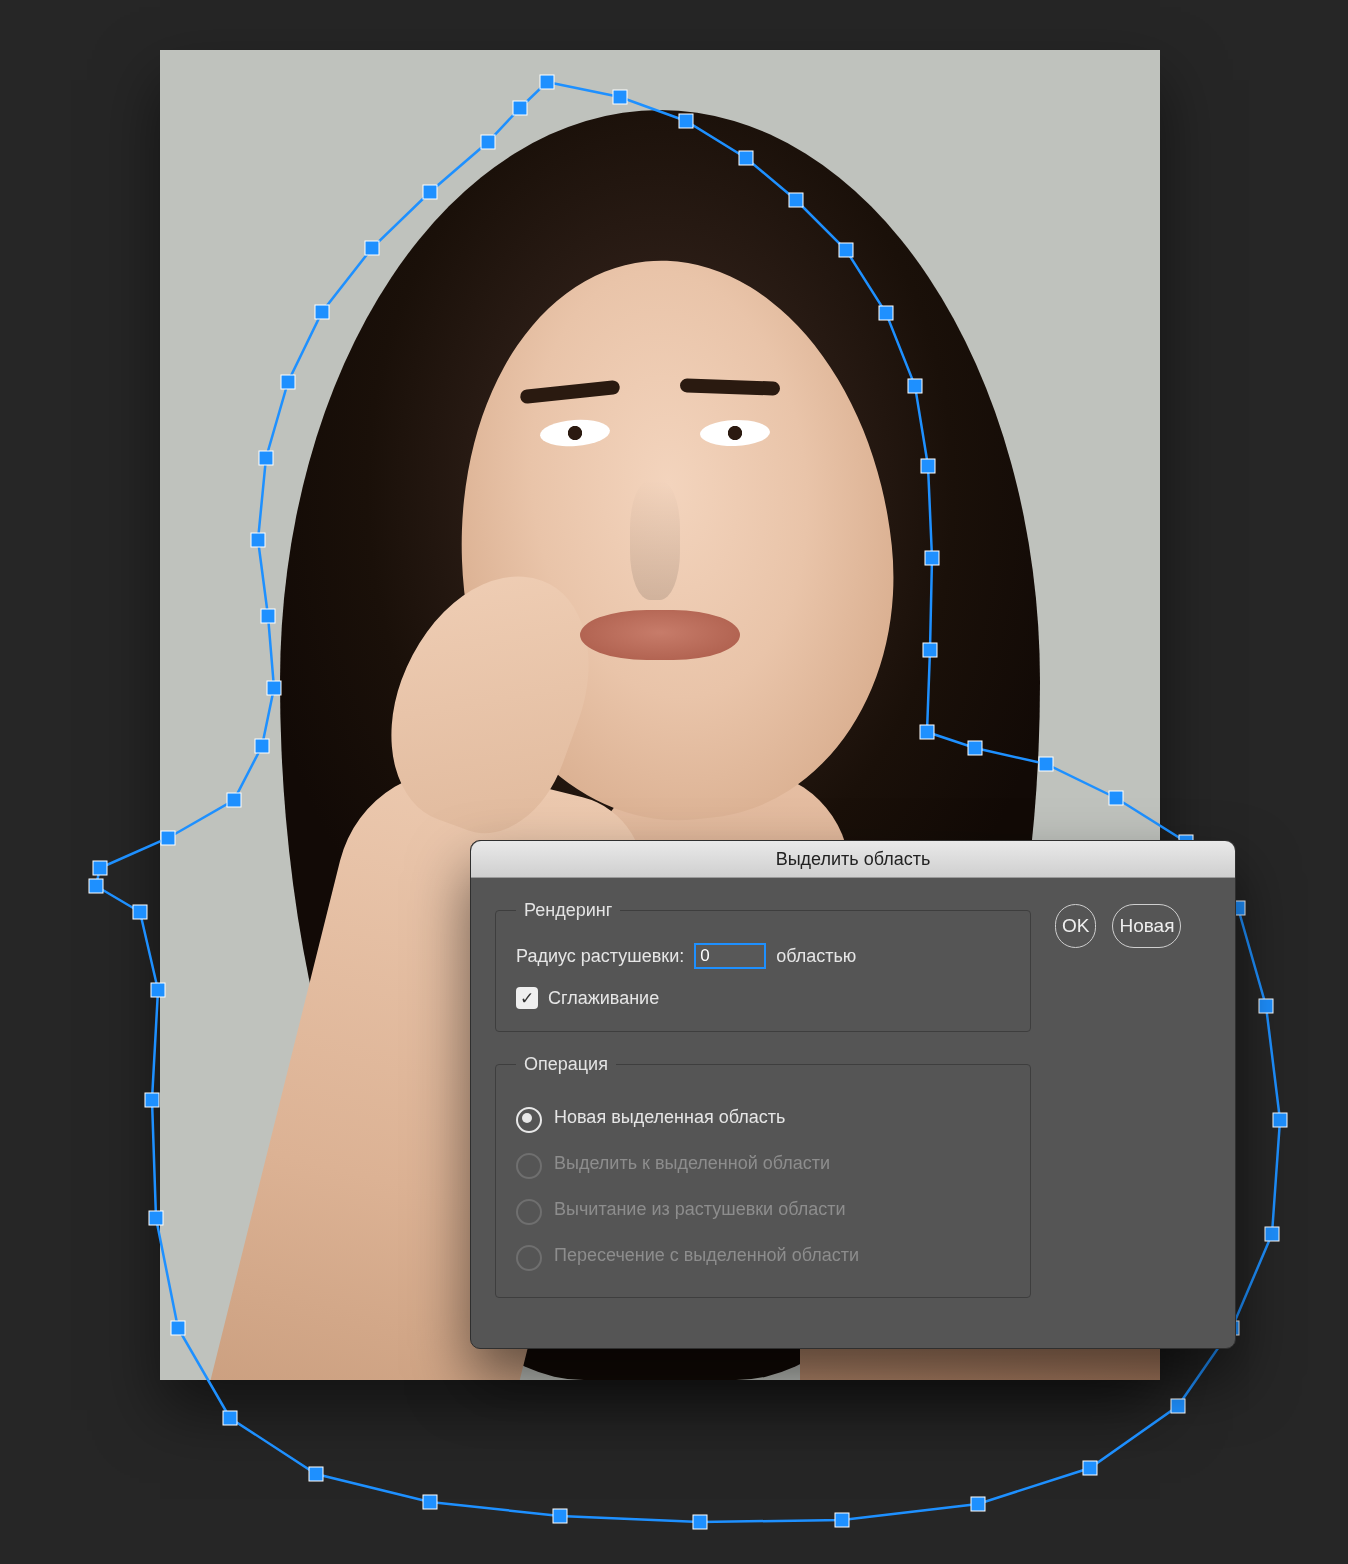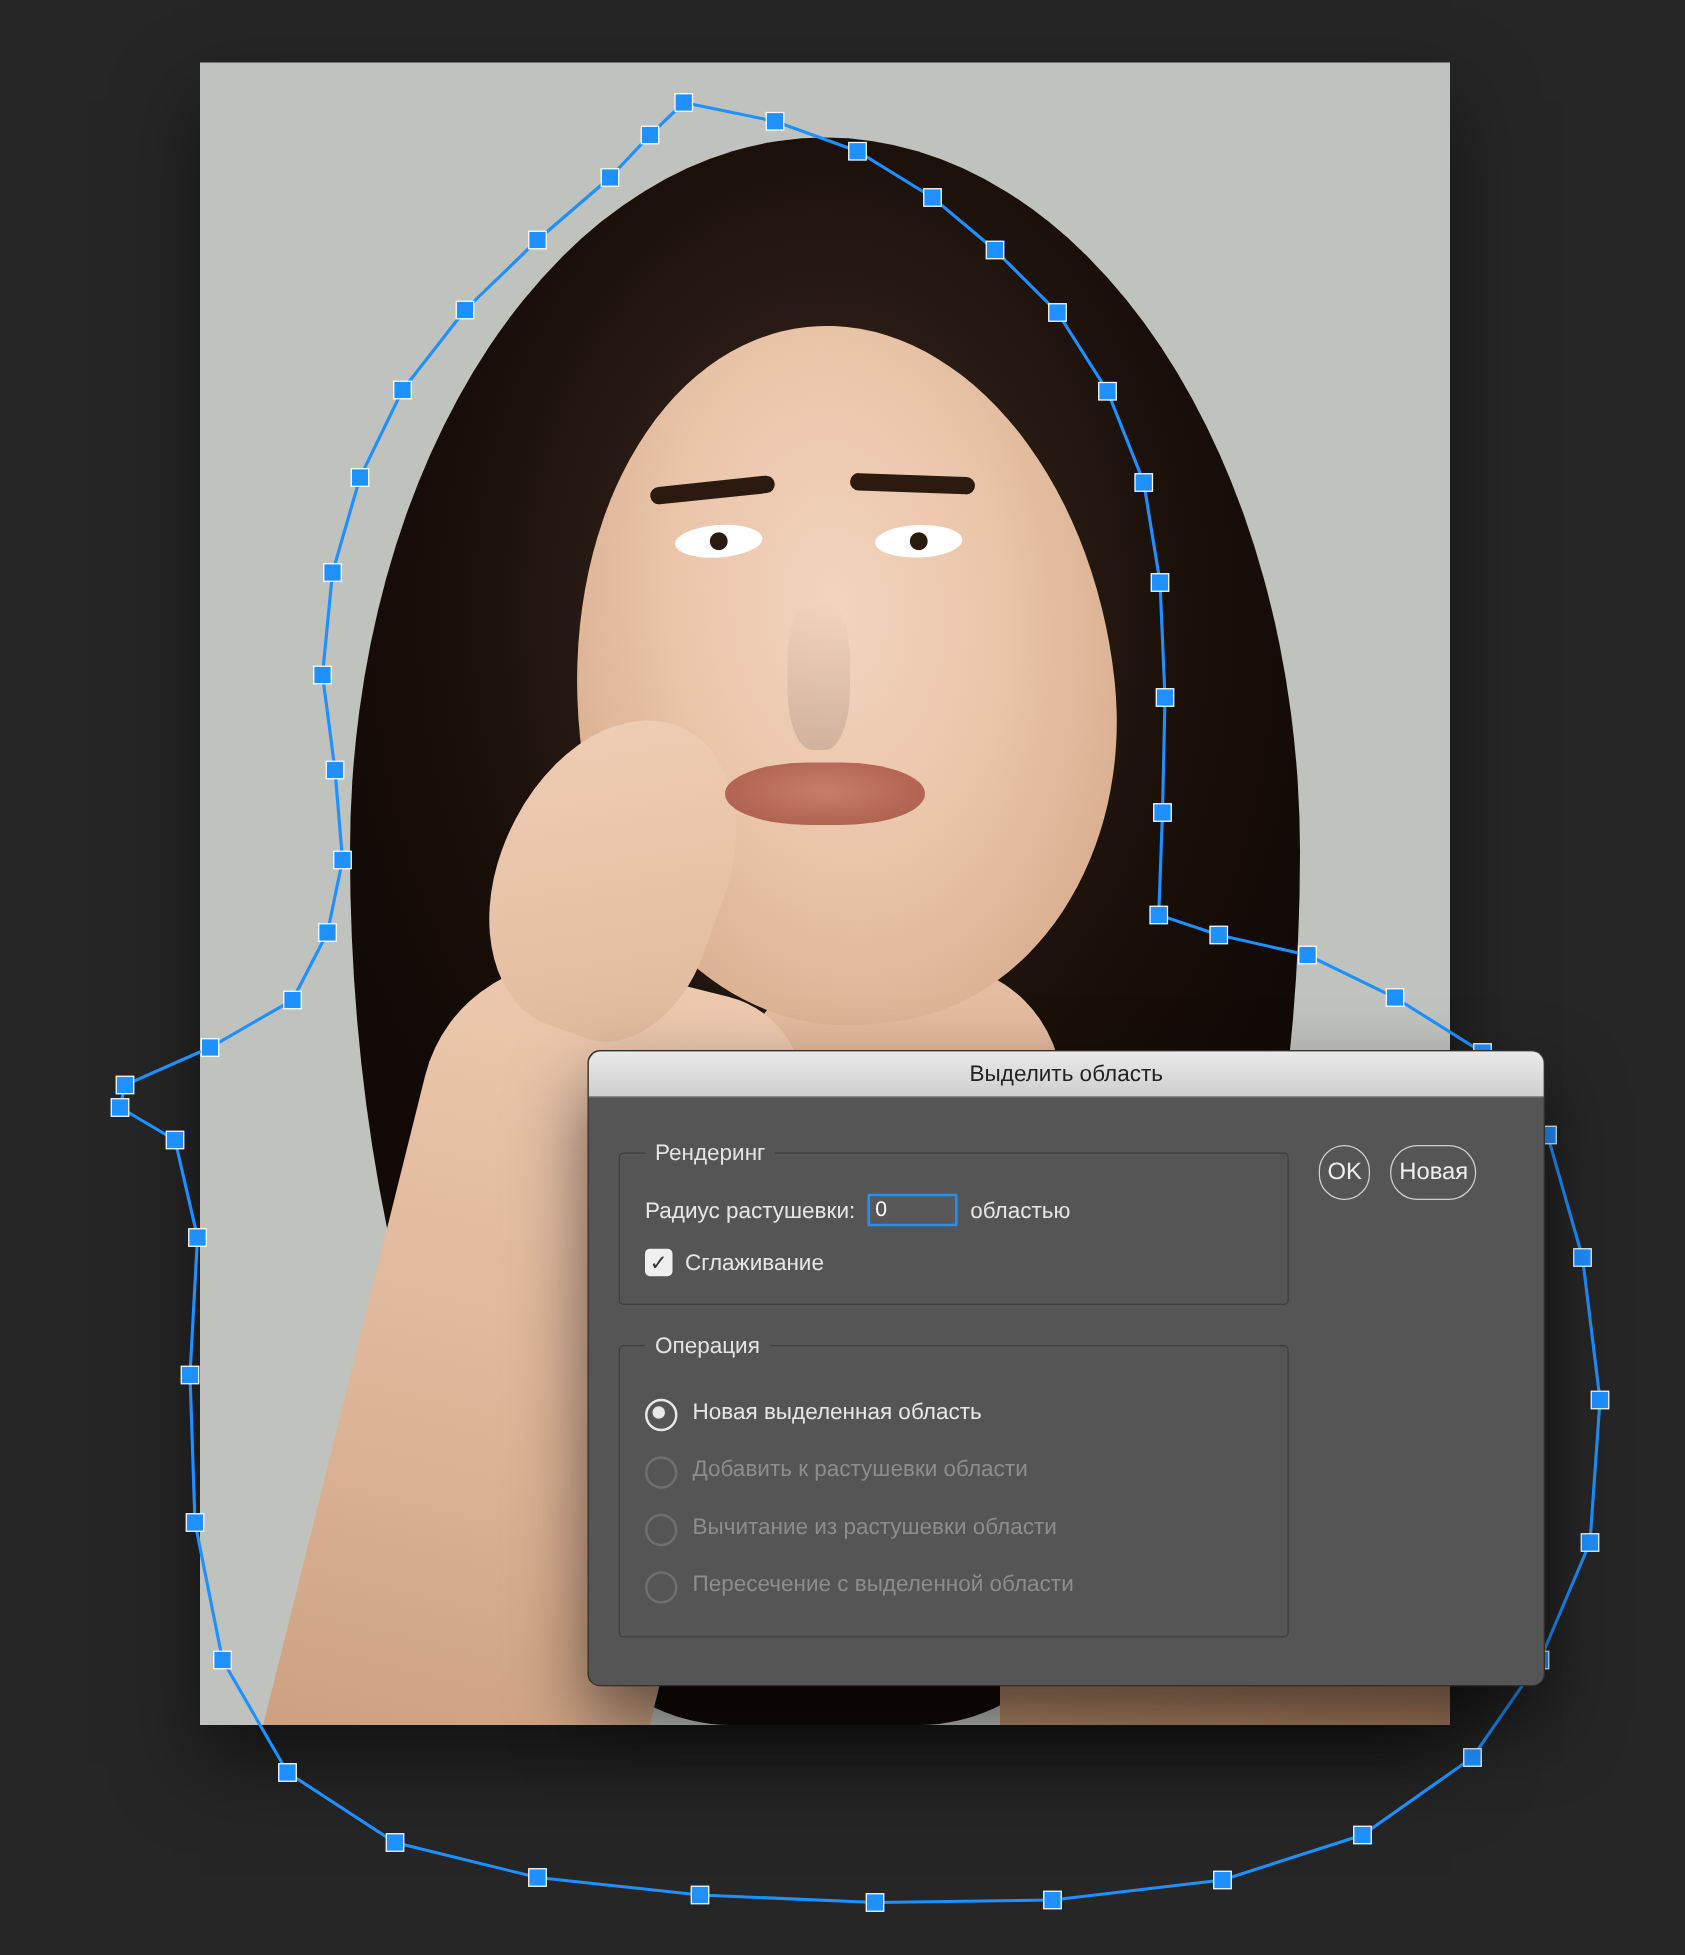--- a/index.html
+++ b/index.html
@@ -20,21 +20,21 @@
   .canvas .brow-r{left:520px;top:330px;transform:rotate(2deg);}
   .canvas .lips{position:absolute;left:420px;top:560px;width:160px;height:50px;background:radial-gradient(ellipse at 50% 45%,#c77c6a,#aa5a48);border-radius:50%/60%;}
   .canvas .nose{position:absolute;left:470px;top:430px;width:50px;height:120px;background:linear-gradient(180deg,rgba(0,0,0,0),rgba(0,0,0,.12));border-radius:40%;}
   
   svg.path-overlay{position:absolute;left:0;top:0;width:1348px;height:1564px;pointer-events:none;}
   .anchor{fill:#1e90ff;stroke:#fff;stroke-width:1;}
   .pathline{fill:none;stroke:#1e90ff;stroke-width:2.5;}
   
   .dialog{position:absolute;left:470px;top:840px;width:764px;background:#555;border:1px solid #2f2f2f;border-radius:10px;box-shadow:0 30px 60px rgba(0,0,0,.55);color:#ddd;font-size:18px;}
   .dialog .titlebar{height:36px;line-height:36px;text-align:center;background:linear-gradient(#e9e9e9,#cfcfcf);color:#222;border-radius:10px 10px 0 0;font-size:18px;border-bottom:1px solid #9a9a9a;}
-  .dialog .body{display:flex;gap:24px;padding:22px 24px 16px 24px;margin-top:12px;}
+  .dialog .body{display:flex;gap:24px;padding:22px 24px 28px 24px;}
   .dialog .col-left{flex:1;}
   .dialog .col-right{width:156px;display:flex;flex-direction:row;gap:16px;padding-top:4px;}
   .dialog fieldset{border:1px solid #3e3e3e;border-radius:4px;margin:0 0 22px 0;padding:22px 20px;}
   .dialog legend{padding:0 8px;color:#e3e3e3;font-size:18px;}
   .dialog .row{display:flex;align-items:center;gap:10px;color:#e6e6e6;margin-bottom:18px;}
   .dialog .row:last-child{margin-bottom:0;}
   .dialog input[type=text]{width:72px;height:26px;background:#585858;border:2px solid #1e90ff;color:#fff;font-size:17px;padding:0 4px;box-sizing:border-box;}
   .dialog .chk{width:22px;height:22px;border-radius:4px;background:#efefef;display:inline-flex;align-items:center;justify-content:center;color:#333;font-size:17px;line-height:1;}
   .dialog .radio{width:22px;height:22px;border-radius:50%;border:2px solid #9b9b9b;display:inline-block;position:relative;flex:0 0 22px;}
   .dialog .radio.sel{border-color:#e8e8e8;}
@@ -139,21 +139,21 @@
         </fieldset>
 
         <fieldset>
           <legend>Операция</legend>
           <div class="opt">
             <span class="radio sel"></span>
             <span>Новая выделенная область</span>
           </div>
           <div class="opt dis">
             <span class="radio"></span>
-            <span>Добавить к растушевки области</span>
+            <span>Выделить к выделенной области</span>
           </div>
           <div class="opt dis">
             <span class="radio"></span>
             <span>Вычитание из растушевки области</span>
           </div>
           <div class="opt dis" style="margin-bottom:4px;">
             <span class="radio"></span>
             <span>Пересечение с выделенной области</span>
           </div>
         </fieldset>

